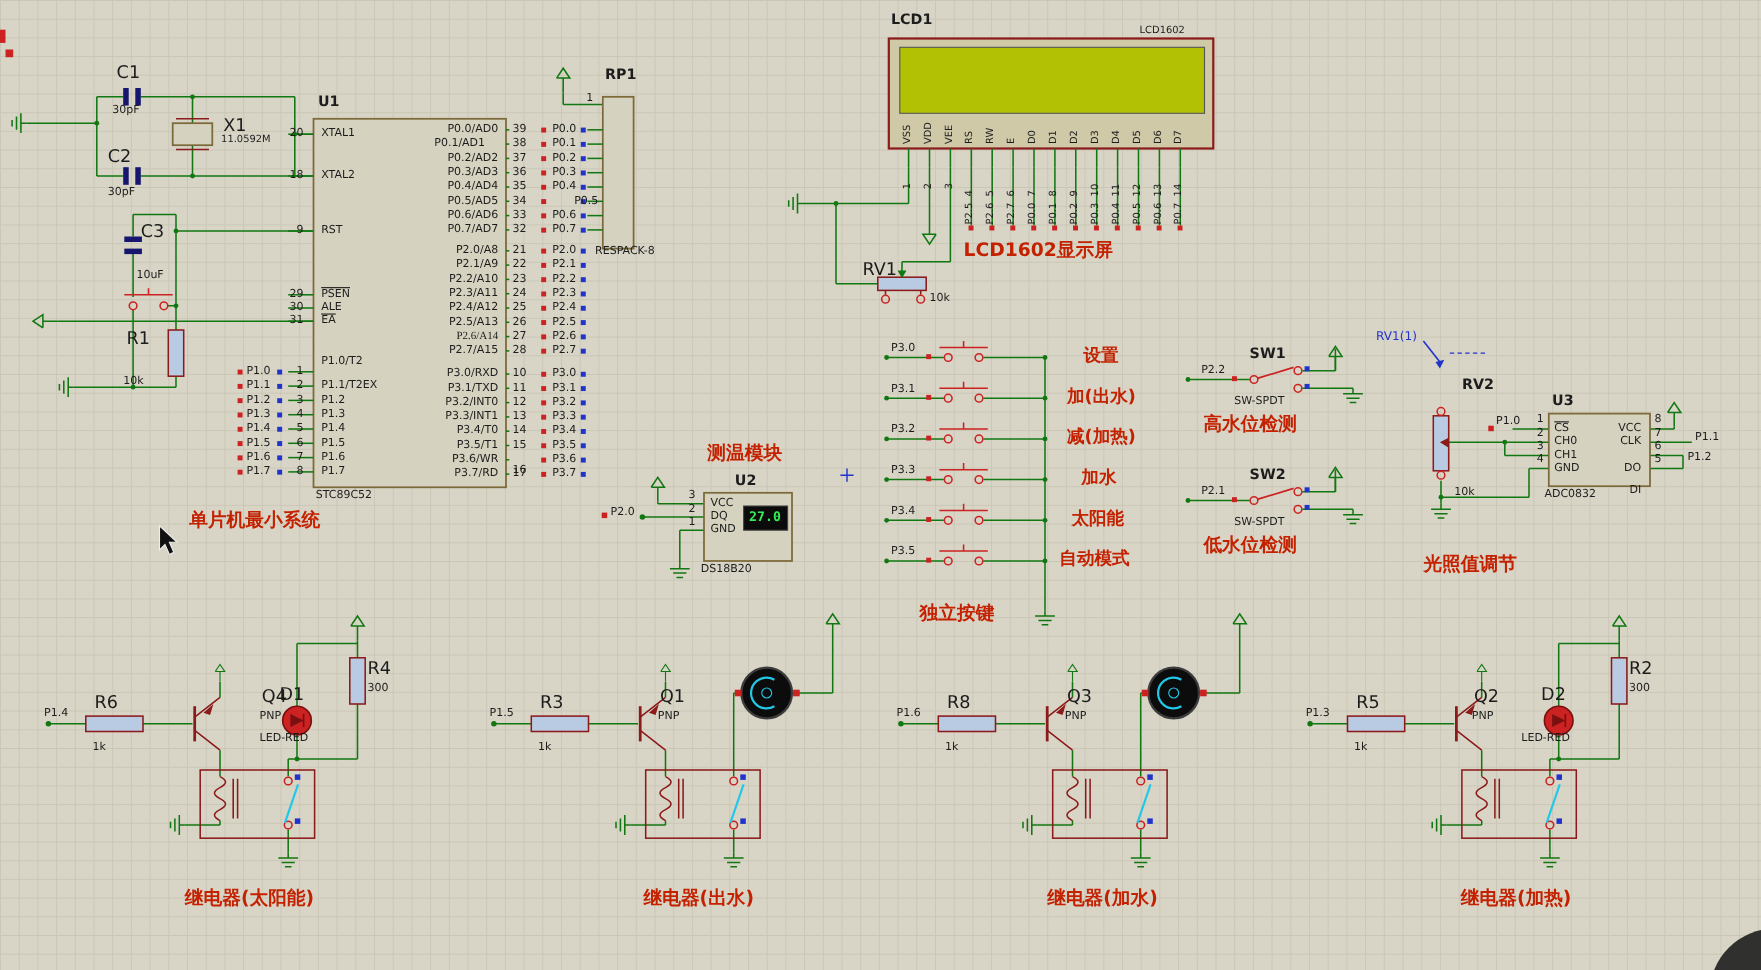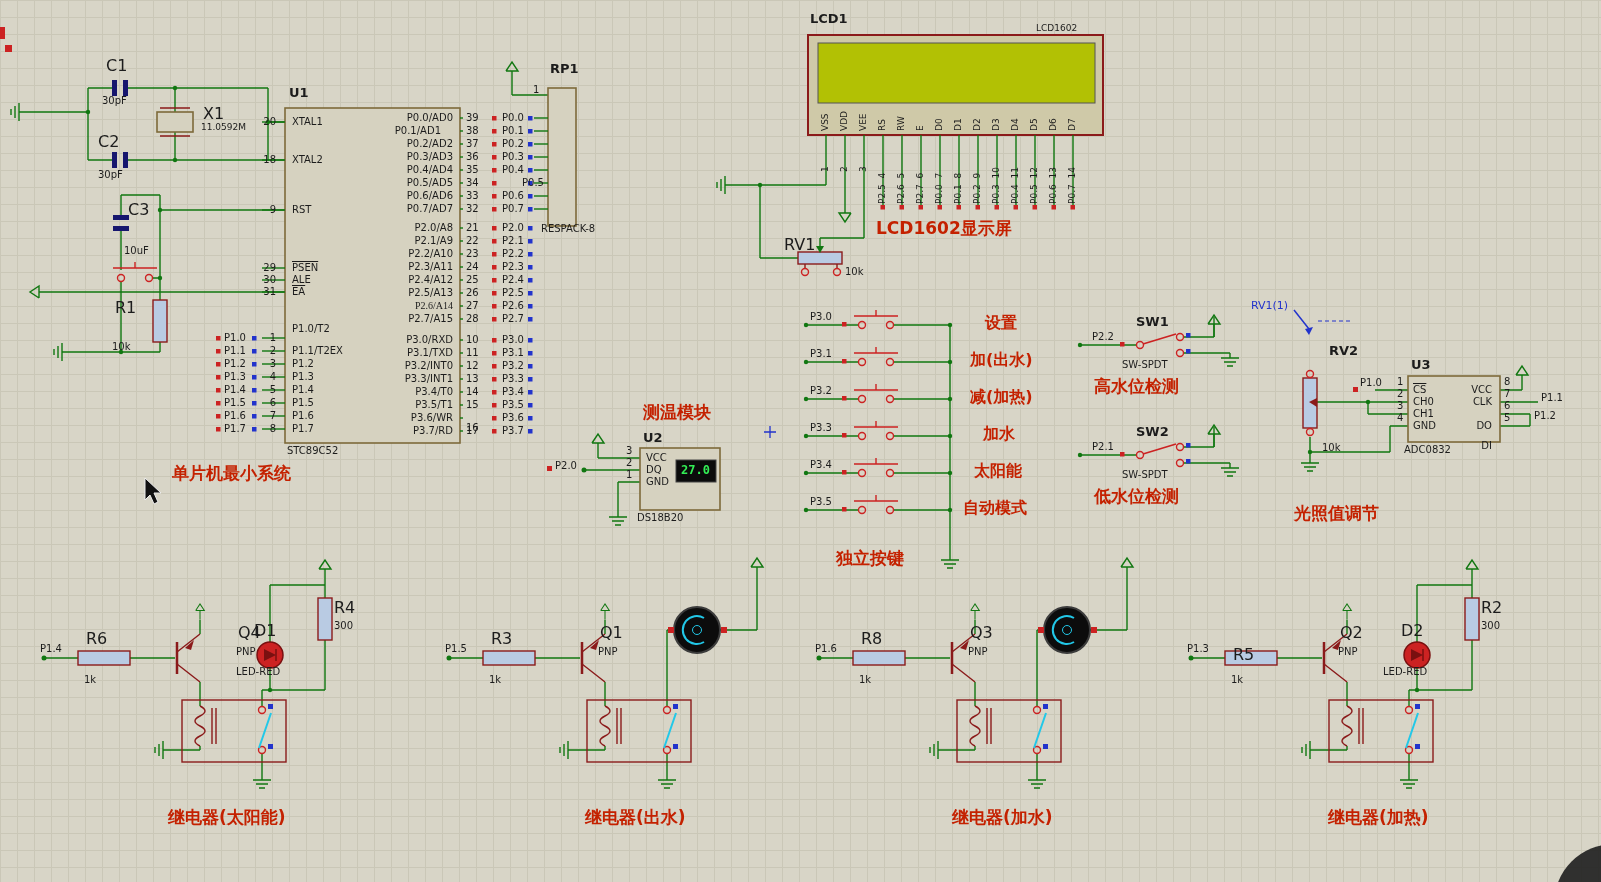--- a/index.html
+++ b/index.html
@@ -438,21 +438,21 @@
 <span class="t f13" style="left:550px;top:62px">RP1</span>
 <span class="t" style="left:541px;top:223px">RESPACK-8</span>
 <span class="t" style="left:533px;top:84px">1</span>
 <span class="t red17" style="left:172px;top:464px">单片机最小系统</span>
 <span class="t f13" style="left:810px;top:12px">LCD1</span>
 <span class="t f9" style="left:1036px;top:24px">LCD1602</span>
 <span class="t red17" style="left:876px;top:219px">LCD1602显示屏</span>
 <span class="t f12" style="left:784px;top:236px">RV1</span>
 <span class="t" style="left:845px;top:266px">10k</span>
 <span class="t red17" style="left:643px;top:403px">测温模块</span>
-<span class="t f13" style="left:643px;top:431px">U2</span>
+<span class="t f13" style="left:668px;top:431px">U2</span>
 <span class="t" style="left:637px;top:512px">DS18B20</span>
 <span class="t grn" style="left:681px;top:464px">27.0</span>
 <span class="t" style="left:555px;top:460px">P2.0</span>
 <span class="t red17" style="left:836px;top:549px">独立按键</span>
 <span class="t red17" style="left:1294px;top:504px">光照值调节</span>
 <span class="t f13" style="left:1411px;top:358px">U3</span>
 <span class="t" style="left:1404px;top:444px">ADC0832</span>
 <span class="t f13" style="left:1329px;top:344px">RV2</span>
 <span class="t" style="left:1322px;top:442px">10k</span>
 <span class="t blu" style="left:1251px;top:300px">RV1(1)</span>
@@ -654,21 +654,21 @@
     <span class="t f12" style="left: 600px; top: 624px;">Q1</span>
     <span class="t" style="left: 598px; top: 646px;">PNP</span>
     <span class="t red17" style="left: 585px; top: 808px;">继电器(出水)</span>
     <span class="t" style="left: 815px; top: 643px;">P1.6</span>
     <span class="t f12" style="left: 861px; top: 630px;">R8</span>
     <span class="t" style="left: 859px; top: 674px;">1k</span>
     <span class="t f12" style="left: 970px; top: 624px;">Q3</span>
     <span class="t" style="left: 968px; top: 646px;">PNP</span>
     <span class="t red17" style="left: 952px; top: 808px;">继电器(加水)</span>
     <span class="t" style="left: 1187px; top: 643px;">P1.3</span>
-    <span class="t f12" style="left: 1233px; top: 630px; margin-top: 16px;">R5</span>
+    <span class="t f12" style="left: 1233px; top: 630px;">R5</span>
     <span class="t" style="left: 1231px; top: 674px;">1k</span>
     <span class="t f12" style="left: 1340px; top: 624px;">Q2</span>
     <span class="t" style="left: 1338px; top: 646px;">PNP</span>
     <span class="t f12" style="left: 1401px; top: 622px;">D2</span>
     <span class="t" style="left: 1383px; top: 666px;">LED-RED</span>
     <span class="t f12" style="left: 1481px; top: 599px;">R2</span>
     <span class="t" style="left: 1481px; top: 620px;">300</span>
     <span class="t red17" style="left: 1328px; top: 808px;">继电器(加热)</span>
   </div>
 

